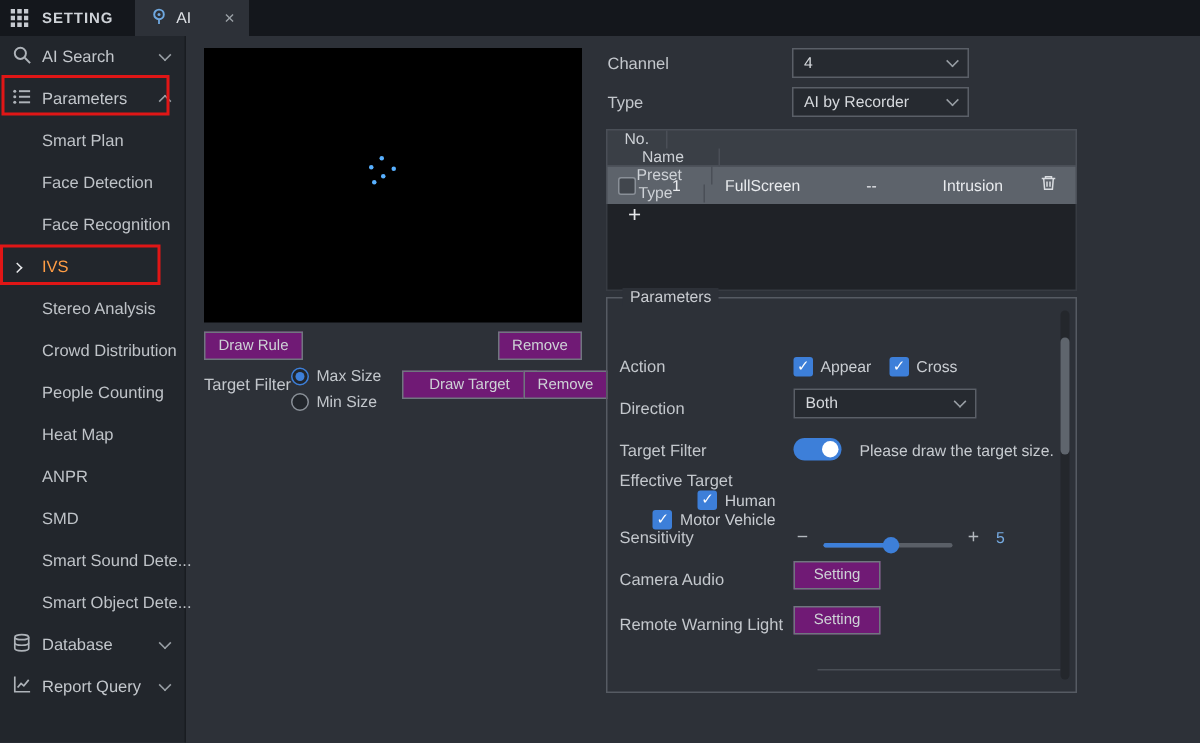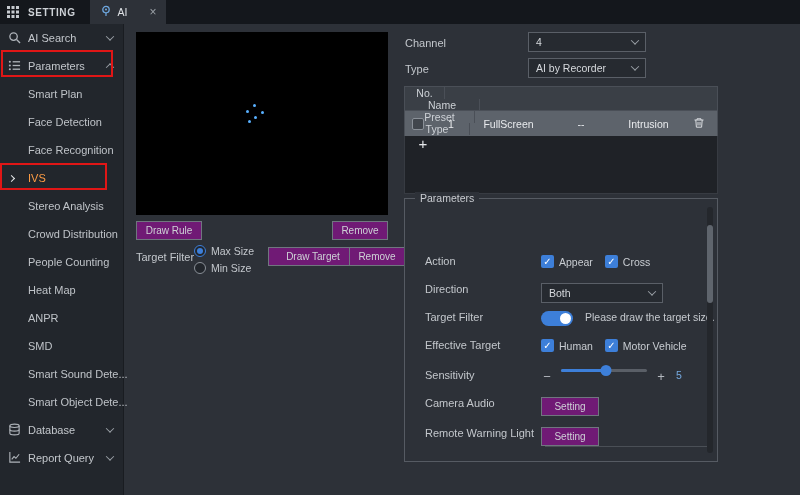--- a/index.html
+++ b/index.html
@@ -58,21 +58,21 @@
   .add-btn { font-size:15px; color:#e6e8eb; cursor:pointer; }
 
   .cb { width:13px; height:13px; border-radius:2px; background:#3d7fd9; color:#fff; font-size:10px; line-height:13px; text-align:center; cursor:pointer; flex:none; }
   .cb::after { content:"✓"; }
   .cb-empty { width:12px; height:12px; border-radius:2px; border:1px solid #8a9098; background:#41464d; cursor:pointer; }
   .cb-pair { display:flex; align-items:center; gap:5px; margin-right:12px; font-size:10.5px; color:#c9cdd2; }
 
   
   .params { position:absolute; left:404px; top:198px; width:314px; height:264px; border:1px solid #565b63; }
   .params-legend { position:absolute; top:-7px; left:10px; background:#2d3138; padding:0 5px; font-size:10.5px; color:#c9ccd1; }
-  .prow { position:absolute; left:20px; height:20px; display:flex; align-items:flex-start;margin-top:24px; }
+  .prow { position:absolute; left:8px; height:20px; display:flex; align-items:flex-end; }
   .plabel { width:116px; font-size:11px; color:#c3c7cc; white-space:nowrap; flex:none; }
 
   .toggle { width:32px; height:15px; border-radius:8px; background:#3d7fd9; position:relative; cursor:pointer; flex:none; }
   .toggle::after { content:""; position:absolute; right:2px; top:2px; width:11px; height:11px; background:#fff; border-radius:50%; }
   .hint { margin-left:12px; font-size:10.5px; color:#c6cacf; }
 
   .sgn { font-size:13px; color:#b4b9bf; cursor:pointer; width:12px; text-align:center; }
   .slider-track { position:relative; width:86px; height:3px; background:#5a5f67; border-radius:2px; margin:0 8px; cursor:pointer; }
   .slider-fill { position:absolute; left:0; top:0; width:52%; height:3px; background:#3d7fd9; border-radius:2px; }
   .slider-thumb { position:absolute; left:52%; top:-4px; width:11px; height:11px; background:#3d7fd9; border-radius:50%; transform:translateX(-50%); }
@@ -305,21 +305,21 @@
         <span class="chev"></span>
       </div>
     </div>
 
     <div class="prow" style="top:88px;">
       <span class="plabel">Target Filter</span>
       <span class="toggle"></span>
       <span class="hint">Please draw the target size.</span>
     </div>
 
-    <div class="prow" style="top:116px;">
+    <div class="prow" style="top:116px;flex-direction:column;">
       <span class="plabel">Effective Target</span>
       <span class="cb-pair">
         <span class="cb"></span>
         <span>Human</span>
       </span>
       <span class="cb-pair">
         <span class="cb"></span>
         <span>Motor Vehicle</span>
       </span>
     </div>

